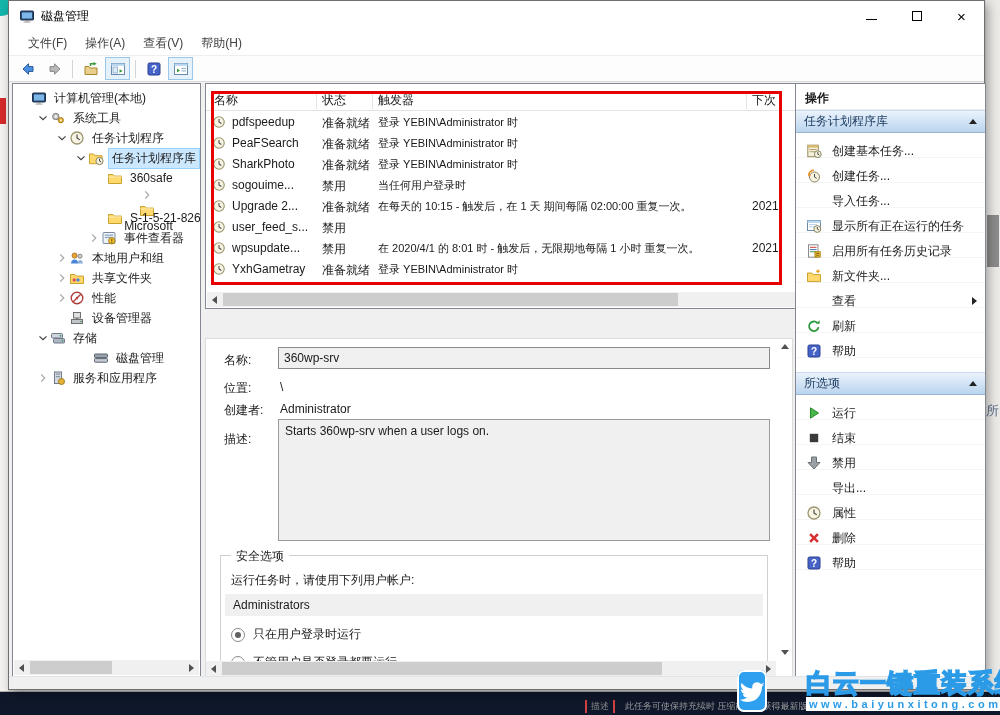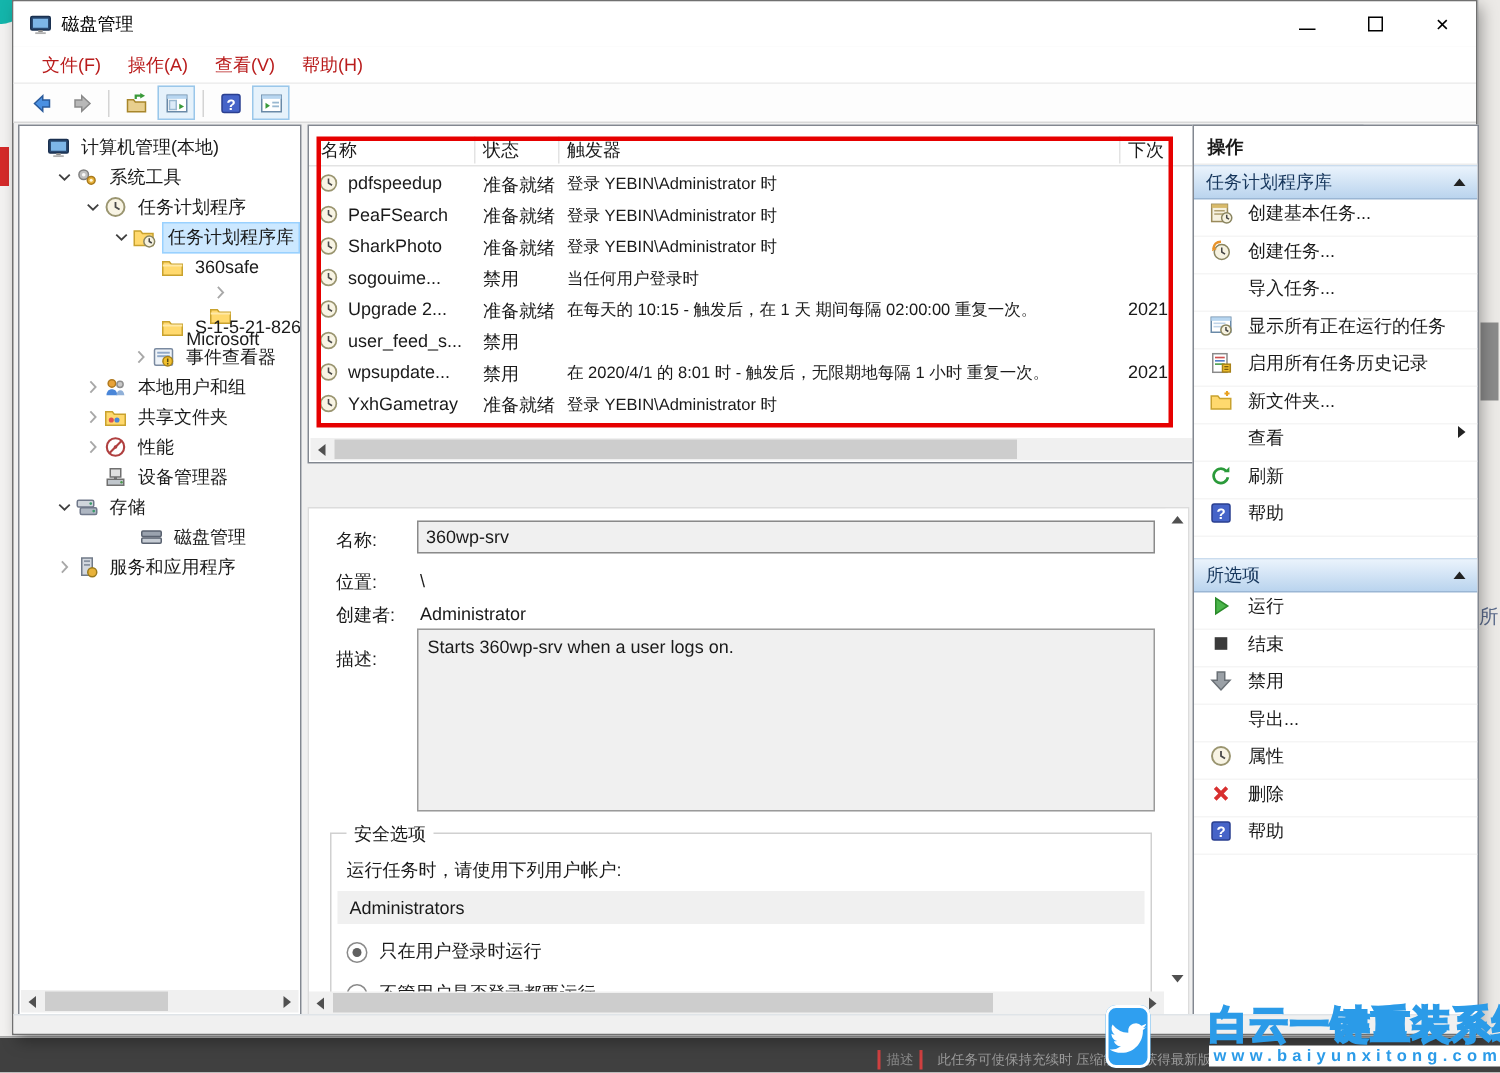--- a/index.html
+++ b/index.html
@@ -6,39 +6,39 @@
   html,body { width:1000px; height:715px; overflow:hidden; }
   body { position:relative; background:#dcdcdc; font-family:"Liberation Sans","DejaVu Sans",sans-serif; font-size:12px; color:#1a1a1a; }
 
   
   .bg-left { position:absolute; left:0; top:0; width:8px; height:715px; background:#f3f2f1; overflow:hidden; }
   .bg-left .bg-circle { position:absolute; left:-14px; top:-14px; width:30px; height:30px; border-radius:50%; background:#14b5ab; }
   .bg-left .bg-red { position:absolute; left:0; top:98px; width:6px; height:26px; background:#d42a2a; }
   .bg-right { position:absolute; left:986px; top:0; width:14px; height:715px; background:#eceae7; overflow:hidden; }
   .bg-right .bg-thumb { position:absolute; left:1px; top:215px; width:12px; height:52px; background:#8b8b8b; }
   .bg-right .bg-char { position:absolute; left:0px; top:402px; color:#5a6a8a; font-size:13px; }
-  .bg-bottom { position:absolute; left:0; top:691px; width:1000px; height:24px; background:#404040; border-top:1px solid #b5b5b5; overflow:hidden; }
+  .bg-bottom { position:absolute; left:0; top:691px; width:1000px; height:24px; background:#0f172a; border-top:1px solid #b5b5b5; overflow:hidden; }
   .bg-frag { position:absolute; top:8px; font-size:9px; color:#9a9a9a; white-space:nowrap; }
   .bg-frag.desc { left:585px; color:#8a8a8a; border-left:2px solid #d04040; border-right:2px solid #d04040; padding:0 4px; }
   .bg-frag.line { left:625px; }
 
   
   .window { position:absolute; left:8px; top:0; width:977px; height:690px; background:#f0f0f0; border:1px solid #707070; box-shadow:3px 4px 10px rgba(0,0,0,.35); }
 
   .titlebar { position:absolute; left:0; top:0; right:0; height:30px; background:#fff; display:flex; align-items:center; }
   .titlebar .app-ic { margin:0 6px 0 10px; }
   .title-text { font-size:12px; color:#000; }
   .win-controls { margin-left:auto; display:flex; height:30px; }
   .win-btn { width:45px; height:30px; display:flex; align-items:center; justify-content:center; }
   .glyph-min { width:11px; border-top:1px solid #000; margin-top:6px; }
   .glyph-max { width:10px; height:10px; border:1px solid #000; }
   .glyph-close { font-size:15px; color:#000; line-height:1; }
 
   .menubar { position:absolute; left:0; top:30px; right:0; height:24px; background:#fff; display:flex; align-items:center; padding-left:10px; }
-  .menu-item { padding:3px 9px; color:#b91c1c; }
+  .menu-item { padding:3px 9px; color:#404040; }
 
   .toolbar { position:absolute; left:0; top:54px; right:0; height:27px; background:#fdfdfd; border-top:1px solid #eee; border-bottom:1px solid #d9d9d9; display:flex; align-items:center; padding-left:5px; }
   .tb-btn { width:25px; height:23px; display:flex; align-items:center; justify-content:center; border:1px solid transparent; margin:0 1px; }
   .tb-btn.boxed { border:1px solid #9ac7ea; background:#e6f2fb; }
   .tb-sep { width:1px; height:18px; background:#d4d4d4; margin:0 4px; }
 
   .ic { display:inline-flex; width:16px; height:16px; flex:0 0 16px; }
   .ic svg { width:100%; height:100%; }
   .ic.small, .ic.small svg { width:14px; height:14px; flex-basis:14px; }
 
@@ -94,21 +94,21 @@
   .gb-account { position:absolute; left:4px; top:38px; right:4px; height:22px; background:#f0f0f0; padding:4px 0 0 8px; }
   .radio-row { position:absolute; left:10px; display:flex; align-items:center; }
   .radio { width:14px; height:14px; border:1px solid #8a8a8a; border-radius:50%; margin-right:8px; position:relative; background:#fff; }
   .radio.checked::after { content:""; position:absolute; left:3px; top:3px; width:6px; height:6px; border-radius:50%; background:#606060; }
 
   
   .actions-panel { position:absolute; left:786px; top:82px; width:191px; height:594px; background:#fff; border:1px solid #828790; overflow:hidden; }
   .actions-title { height:26px; padding:6px 0 0 9px; font-weight:bold; color:#1a1a1a; border-bottom:1px solid #ececec; }
   .act-section-hd { height:23px; background:linear-gradient(#eaf3fc,#bad4ee); border-top:1px solid #cadcee; border-bottom:1px solid #9ab6d4; display:flex; align-items:center; padding:0 8px; color:#16365c; }
   .act-section-hd .collapse { margin-left:auto; width:0; height:0; border-left:4px solid transparent; border-right:4px solid transparent; border-bottom:5px solid #222; }
-  .act-item { height:25px; display:flex; align-items:flex-start; padding:1px 8px 0 10px; border-bottom:1px solid #f5f5f5; color:#1a1a1a; }
+  .act-item { height:25px; display:flex; align-items:center; padding:12px 8px 0 10px; border-bottom:1px solid #f5f5f5; color:#1a1a1a; }
   .act-item .ic { margin-right:10px; }
   .act-item .no-ic { width:26px; flex:0 0 26px; }
   .act-item .sub { margin-left:auto; width:0; height:0; border-top:4px solid transparent; border-bottom:4px solid transparent; border-left:5px solid #222; }
   .act-gap { height:14px; }
 
   .statusbar { position:absolute; left:0; right:0; bottom:0; height:13px; background:#f0f0f0; border-top:1px solid #dfe4e8; }
 
   
   .watermark { position:absolute; left:737px; top:670px; width:260px; height:44px; z-index:50; display:flex; }
   .wm-bird { width:44px; height:42px; background:#2f9ff0; border-radius:7px; display:flex; align-items:center; justify-content:center; box-shadow:0 0 0 2px #fff inset; }

